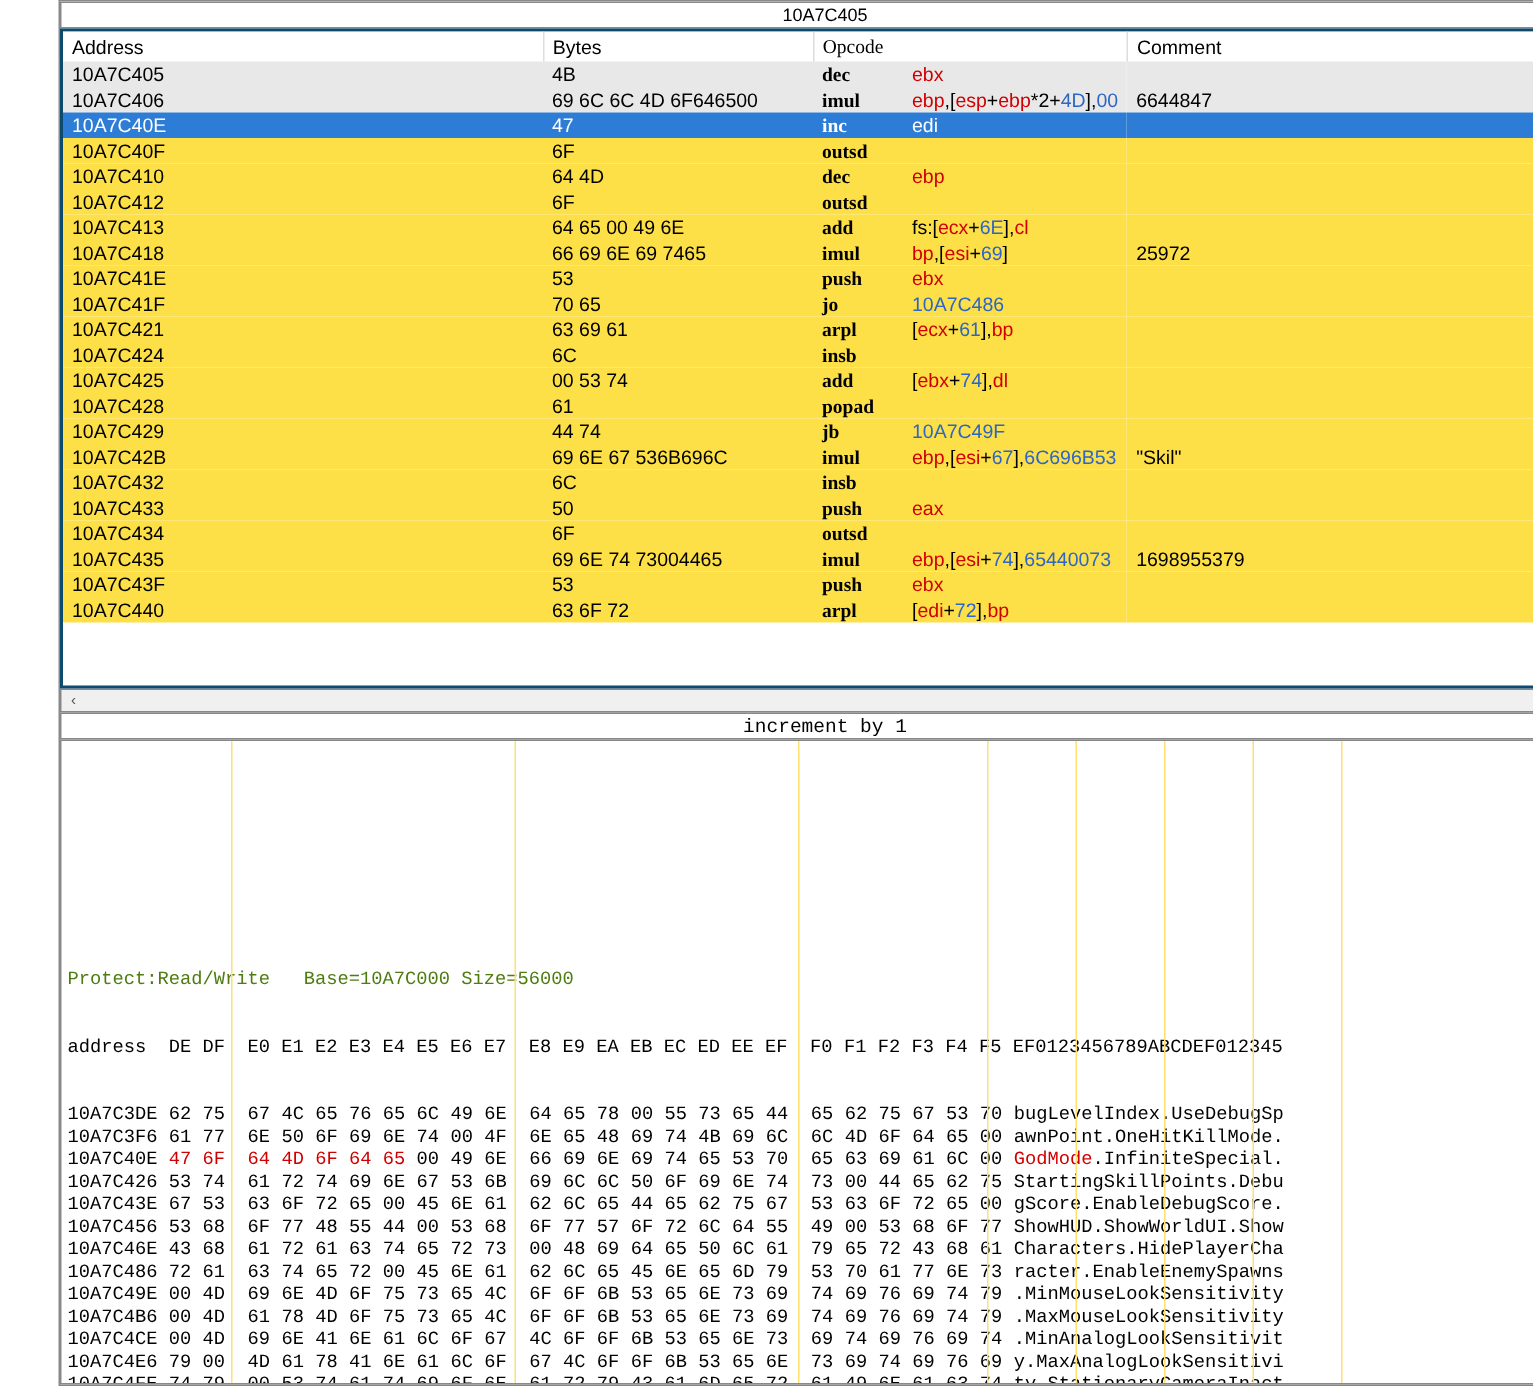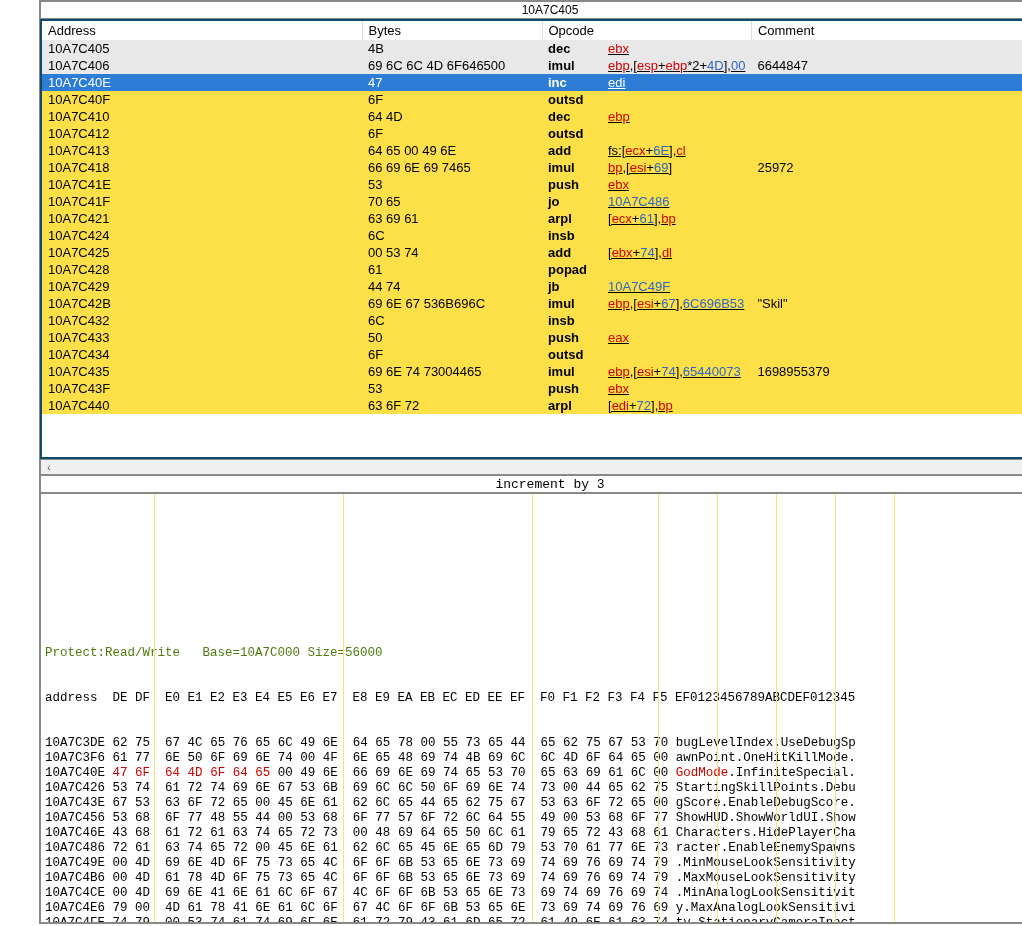--- a/index.html
+++ b/index.html
@@ -12,22 +12,22 @@
   .disasm-table thead th { text-align: left; font-weight: normal; padding: 2px 6px; background: #fff; border-bottom: 0px; }
   .disasm-table thead th + th { border-left: 1px solid #ddd; }
   .disasm-table td { padding: 0 6px; line-height: 17px; white-space: nowrap; }
   .disasm-table tbody tr { background: #fde047; }
   .disasm-table tbody tr:nth-child(1),
   .disasm-table tbody tr:nth-child(2) { background: #e8e8e8; }
   .disasm-table tbody tr.sel { background: #2d7cd6; color: #fff; }
   .disasm-table tbody tr.sel span { color: #fff !important; }
   .col-addr { width: 320px; }
   .col-bytes { width: 180px; }
-  .col-op   { width: 60px; }
-  .col-args { width: 145px; text-decoration: underline; }
+  .col-op   { width: 60px; font-family: Liberation Serif, serif; }
+  .col-args { width: 145px; }
   .col-cmt  { }
   .op { font-weight: bold; }
   .reg { color: #d00000; }
   .off { color: #2d66c4; }
   .addr-link { color: #2d66c4; }
   .imm { color: #2d66c4; }
   .scrollbar { position: absolute; right: 0; top: 0; width: 16px; height: 440px; background: #f0f0f0; border-left: 1px solid #ccc; }
   .scrollbar .thumb { position: absolute; left: 2px; right: 2px; top: 234px; height: 28px; background: #c0c0c0; border-radius: 0; }
   .hscroll { border: 1px solid #888; height: 16px; background: #f0f0f0; display: flex; align-items: center; }
   .hscroll .arrow { width: 16px; height: 16px; display: flex; align-items: center; justify-content: center; font-size: 10px; color: #555; }
@@ -222,21 +222,21 @@
       </div>
   </div>
 
   <div class="hscroll">
     <div class="arrow">‹</div>
     <div class="track"></div>
     <div class="arrow">›</div>
   </div>
 
   <div class="statusbar">
-      <span>increment by 3</span>
+      <span>increment by 1</span>
     </div>
 
   <div class="hex-pane">
     <div class="vgrid" style="left:113px;"></div>
     <div class="vgrid" style="left:302px;"></div>
     <div class="vgrid" style="left:491px;"></div>
     <div class="vgrid" style="left:617px;"></div>
     <div class="vgrid" style="left:676px;"></div>
     <div class="vgrid" style="left:735px;"></div>
     <div class="vgrid" style="left:794px;"></div>

